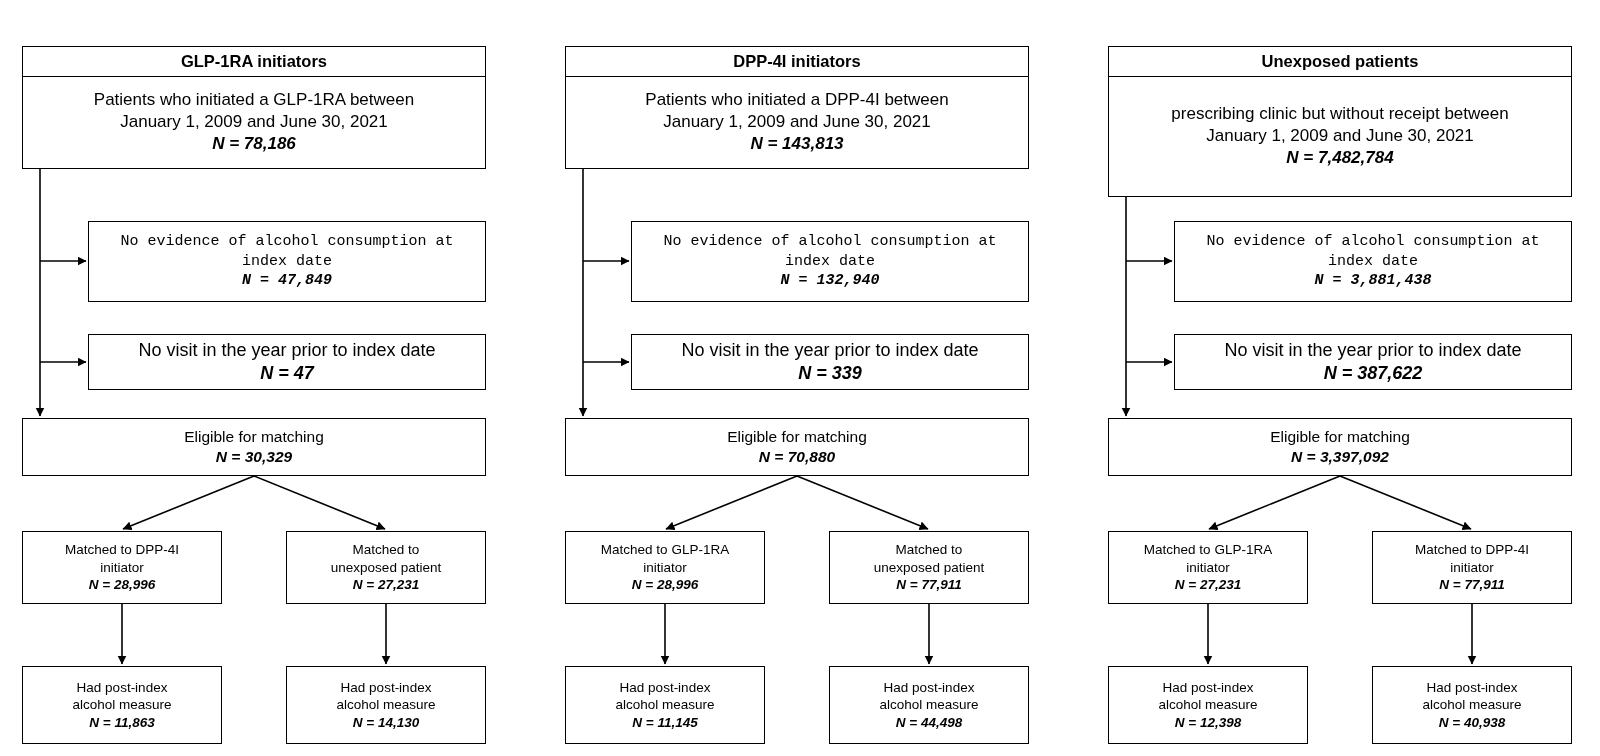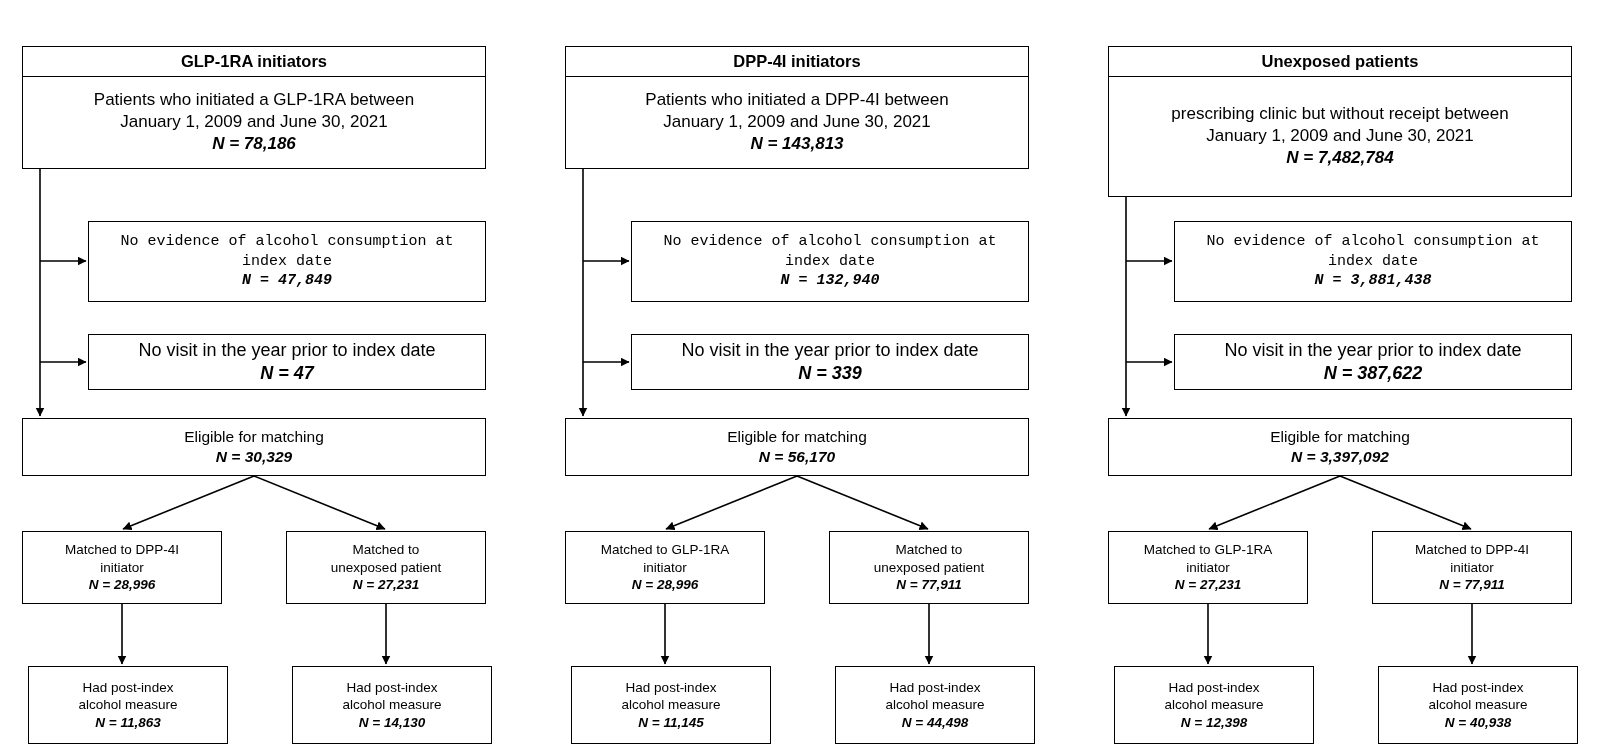--- a/index.html
+++ b/index.html
@@ -32,21 +32,21 @@
   .nline { font-weight: 700; font-style: italic; line-height: 1.3; }
 
   .header-box { left: 0; top: 8px; width: 464px; height: 31px; font-size: 16.5px; font-weight: 700; padding: 0; }
   .source-box { left: 0; top: 37.5px; width: 464px; height: 93px; font-size: 17px; }
   .col-unexposed .source-box { height: 121px; }
   .excl1-box { left: 66px; top: 183px; width: 398px; height: 81px; font-size: 15px; font-family: Liberation Mono, monospace; }
   .excl2-box { left: 66px; top: 296px; width: 398px; height: 56px; font-size: 18px; }
   .eligible-box { left: 0; top: 380px; width: 464px; height: 58px; font-size: 15.5px; }
   .matched-box, .post-box { width: 200px; font-size: 13.5px; padding: 4px 6px; }
   .matched-box { top: 493px; height: 73px; }
-  .post-box { top: 628px; height: 78px; margin-left: 6px; }
+  .post-box { top: 628px; height: 78px; }
   .pos-left { left: 0; }
   .pos-right { left: 264px; }
 </style>
 </head>
 <body>
 
 <div class="figure">
 
   <div class="column">
     <svg class="connectors" width="464" height="712" viewBox="0 0 464 712">
@@ -151,21 +151,21 @@
       <div class="nline">N = 132,940</div>
     </div>
 
     <div class="box excl2-box">
       <div class="line">No visit in the year prior to index date</div>
       <div class="nline">N = 339</div>
     </div>
 
     <div class="box eligible-box">
       <div class="line">Eligible for matching</div>
-      <div class="nline">N = 56,170</div>
+      <div class="nline">N = 70,880</div>
     </div>
 
     <div class="box matched-box pos-left">
       <div class="line">Matched to GLP-1RA</div>
       <div class="line">initiator</div>
       <div class="nline">N = 28,996</div>
     </div>
 
     <div class="box matched-box pos-right">
       <div class="line">Matched to</div>

